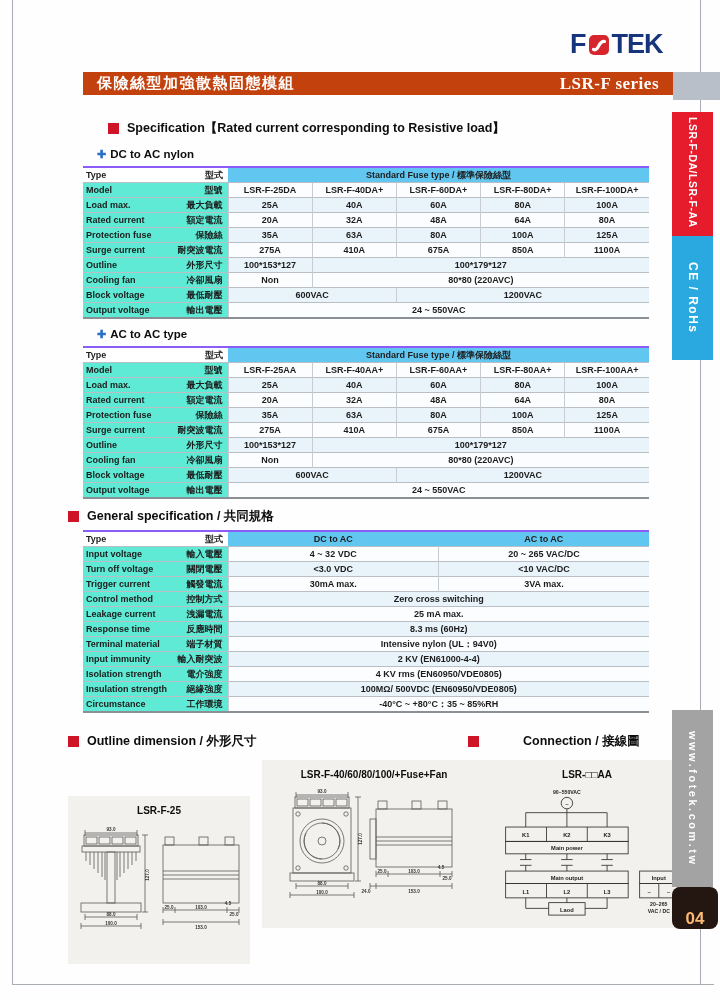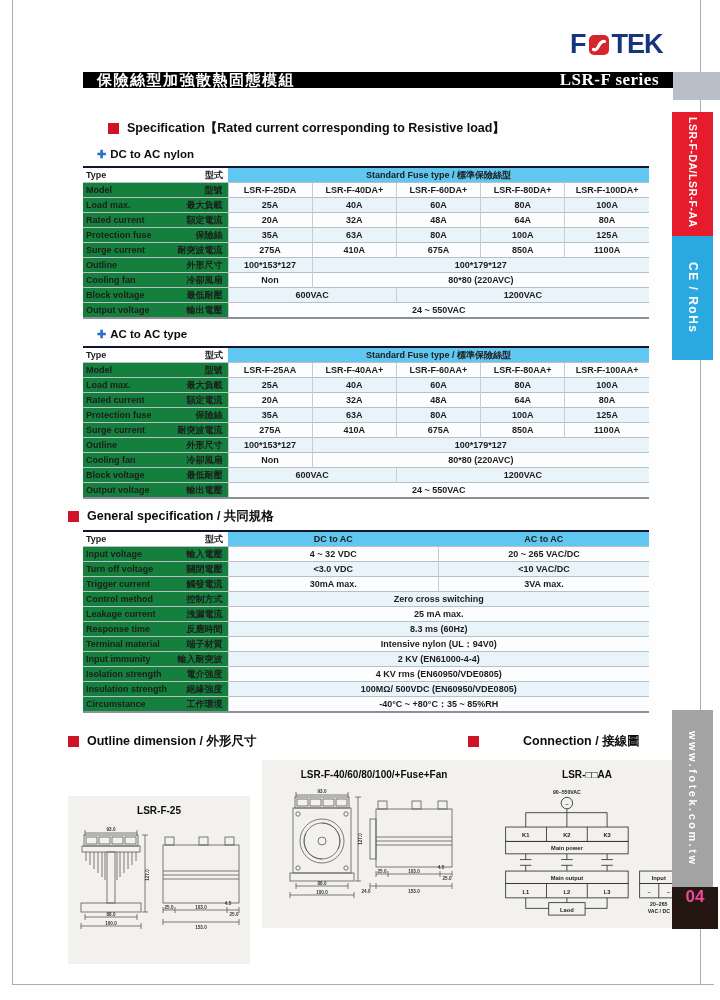--- a/index.html
+++ b/index.html
@@ -9,38 +9,38 @@
   .vline-left{position:absolute;left:12px;top:0;width:1px;height:984px;background:#a7adb3;}
   .vline-right{position:absolute;left:700px;top:0;width:1px;height:984px;background:#a7adb3;}
   .hline-bottom{position:absolute;left:12px;top:984px;width:702px;height:1px;background:#a7adb3;}
 
   
   .logo{position:absolute;top:29px;left:570px;display:flex;align-items:center;
         color:#17357d;font-size:27px;font-weight:bold;letter-spacing:-1px;}
   .logo svg{margin:0 1px;}
 
   
-  .banner{position:absolute;left:83px;top:72px;width:590px;height:16px;background:#000000;
+  .banner{position:absolute;left:83px;top:72px;width:590px;height:23px;background:#c2410c;
           display:flex;align-items:center;justify-content:space-between;padding:0 14px;box-sizing:border-box;}
   .banner-zh{color:#fff;font-weight:bold;font-size:15px;letter-spacing:1.5px;}
   .banner-series{color:#fff;font-family:"Liberation Serif",serif;font-weight:bold;font-size:17px;letter-spacing:.5px;}
   .banner-ext{position:absolute;left:673px;top:72px;width:47px;height:28px;background:#b8bfc9;}
 
   
   .sec-head{position:absolute;display:flex;align-items:center;gap:8px;font-size:12.5px;font-weight:bold;color:#0d0d0d;}
   .sec-head .sq{width:11px;height:11px;background:#cf1427;flex:0 0 auto;}
   .sub-head{position:absolute;font-size:11.5px;font-weight:bold;color:#0d0d0d;}
   .sub-head .plus{color:#2a6fc4;margin-right:4px;font-size:11px;}
 
   
   table.spec{position:absolute;border-collapse:collapse;table-layout:fixed;border-bottom:2px solid #8a9096;}
   table.spec td{height:14px;padding:0;font-size:9px;font-weight:bold;color:#1c1c1c;text-align:center;
                 vertical-align:middle;border-top:1px solid #b9bfc5;white-space:nowrap;overflow:hidden;}
-  table.spec tr:first-child td{border-top:2px solid #0f172a;}
-  td.lbl{background:#15803d;}
+  table.spec tr:first-child td{border-top:2px solid #8b5cf6;}
+  td.lbl{background:#5eead4;}
   td.lbl .lblwrap{display:flex;justify-content:space-between;align-items:center;padding:0 5px 0 3px;}
   td.lbl .en{font-weight:bold;}
   td.lbl .zh{font-weight:bold;}
   tr.hdr td.lbl{background:#ffffff;}
   td.band{background:#62c7f0;color:#0d3d7a;font-size:9.5px;}
   td.val{background:#fbfdff;border-left:1px solid #c6ccd2;}
   tr.alt td.val{background:#e9f3fa;}
 
   
   .draw-box{position:absolute;top:760px;height:168px;background:#f2f1ee;box-sizing:border-box;}
@@ -51,22 +51,22 @@
   .conn-line{stroke:#333;stroke-width:.9;fill:none;}
   .conn-txt{font-size:6px;font-weight:bold;fill:#1c1c1c;}
   .conn-small{font-size:5.4px;font-weight:bold;fill:#1c1c1c;}
 
   
   .tab{position:absolute;left:672px;width:41px;color:#fff;font-weight:bold;
        writing-mode:vertical-rl;display:flex;align-items:center;justify-content:center;box-sizing:border-box;}
   .tab-red{top:112px;height:124px;background:#e61b2c;font-size:10.5px;letter-spacing:.5px;}
   .tab-blue{top:236px;height:124px;background:#2aa9e1;font-size:12px;letter-spacing:1.5px;}
   .tab-gray{top:710px;height:177px;background:#a3a3a3;font-size:11px;letter-spacing:2.5px;}
-  .pagebox{position:absolute;left:672px;top:887px;width:46px;height:42px;background:#241712;color:#ec4899;
-           font-size:17px;font-weight:bold;display:flex;align-items:flex-start;justify-content:center;}
+  .pagebox{position:absolute;left:672px;top:887px;width:46px;height:42px;background:#241712;color:#fdba74;
+           font-size:17px;font-weight:bold;display:flex;align-items:flex-end;justify-content:center;border-radius:8px;}
 </style>
 </head>
 <body>
 
 <div class="page">
 
   <div class="vline-left"></div>
   <div class="vline-right"></div>
   <div class="hline-bottom"></div>
 

